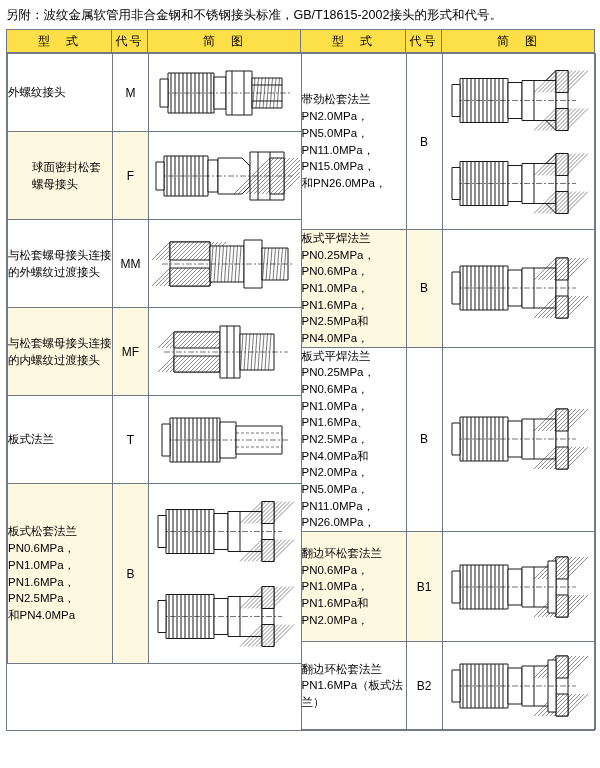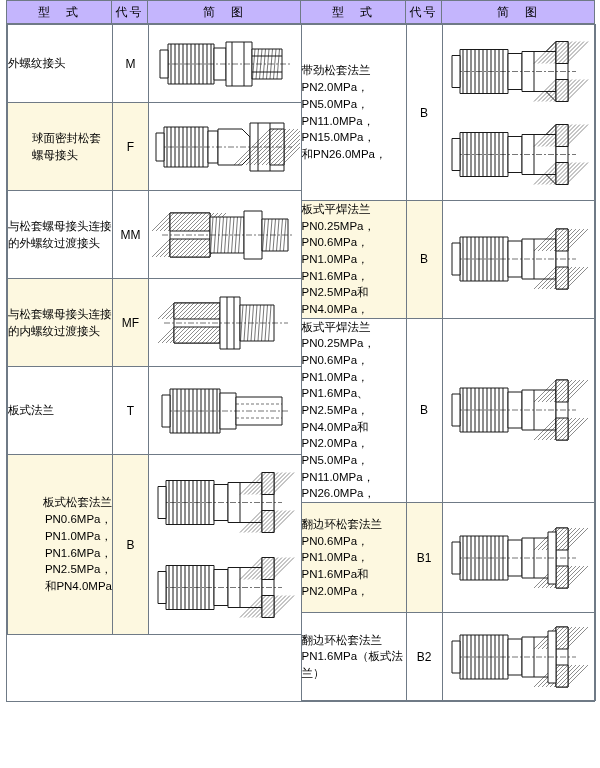--- a/index.html
+++ b/index.html
@@ -32,21 +32,21 @@
     width: 588px;
     margin: 0 6px;
     border: 1px solid #6f7a86;
   }
   table.main td, table.main th {
     border: 1px solid #6f7a86;
     padding: 0;
     vertical-align: middle;
   }
   thead th {
-    background: #c4b5fd;
+    background: #fde047;
     font-weight: normal;
     font-size: 12px;
     height: 22px;
     text-align: center;
     letter-spacing: 2px;
   }
   .col-type  { width: 105px; }
   .col-code  { width: 36px;  }
   .col-fig   { width: 153px; }
   .cell-type {
@@ -68,20 +68,21 @@
   .fig {
     display: block;
     margin: 0 auto;
   }
 </style>
 </head>
 <body>
 
 <div class="page">
 
+  <div class="caption">另附：波纹金属软管用非合金钢和不锈钢接头标准，GB/T18615-2002接头的形式和代号。</div>
 
   <table class="main">
     <colgroup>
       <col class="col-type">
         <col class="col-code">
         <col class="col-fig">
       <col class="col-type">
         <col class="col-code">
         <col class="col-fig">
     </colgroup>
@@ -341,21 +342,21 @@
                         <rect x="86" y="27" width="46" height="28" fill="#fff"></rect>
                         <line x1="86" y1="34" x2="132" y2="34" stroke-dasharray="3 2" stroke-width="0.6"></line>
                         <line x1="86" y1="48" x2="132" y2="48" stroke-dasharray="3 2" stroke-width="0.6"></line>
                         <line x1="12" y1="41" x2="140" y2="41" stroke-dasharray="6 2 2 2" stroke-width="0.6"></line>
                         <rect x="12" y="25" width="8" height="32" fill="#fff"></rect>
                       </g>
                     </svg>
                   </td>
                 </tr>
                 <tr style="height: 180px;">
-                  <td class="cell-type hl" style="white-space: pre-line; text-align: right;">板式松套法兰
+                  <td class="cell-type hl" style="white-space: pre-line;">板式松套法兰
 PN0.6MPa，PN1.0MPa，
 PN1.6MPa，PN2.5MPa，
 和PN4.0MPa</td>
                   <td class="cell-code hl">B</td>
                   <td class="cell-fig wh">
                     <svg class="fig" width="150" height="85" viewBox="0 0 150 85">
                       <g fill="none" stroke="#1a1a1a" stroke-width="1" stroke-linejoin="round">
                         <rect x="16" y="20.5" width="48" height="44" fill="#fff"></rect>
                         <line x1="19" y1="20.5" x2="19" y2="64.5"></line>
                         <line x1="23" y1="20.5" x2="23" y2="64.5"></line>

